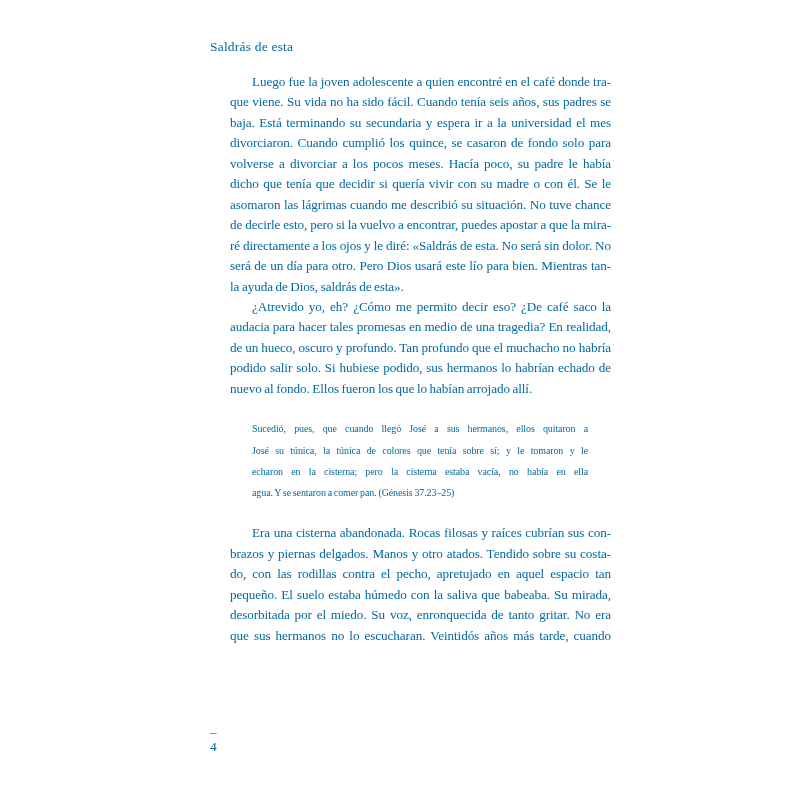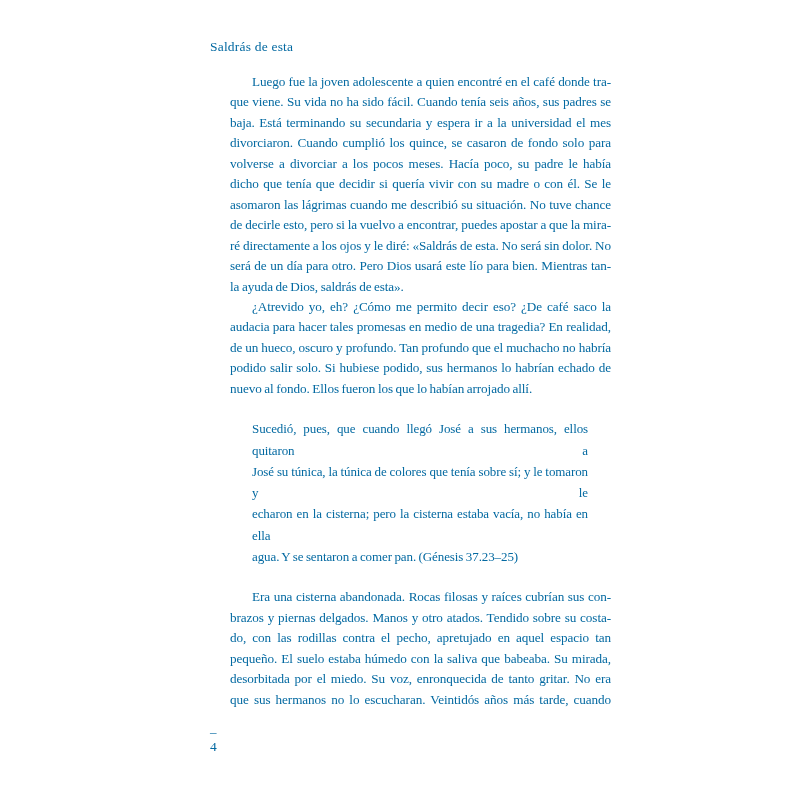--- a/index.html
+++ b/index.html
@@ -40,21 +40,21 @@
     white-space: normal;
   }
   .ln.j {
     text-align-last: justify;
   }
   .ln.ind {
     text-indent: 22px;
   }
   .quote {
     margin: 19px 23px 20px 22px;
-    font-size: 13px;
+    font-size: 10px;
     line-height: 21.3px;
   }
   .footer {
     position: absolute;
     left: 210px;
     top: 727px;
   }
   .footer-dash {
     font-size: 13px;
     line-height: 9px;

